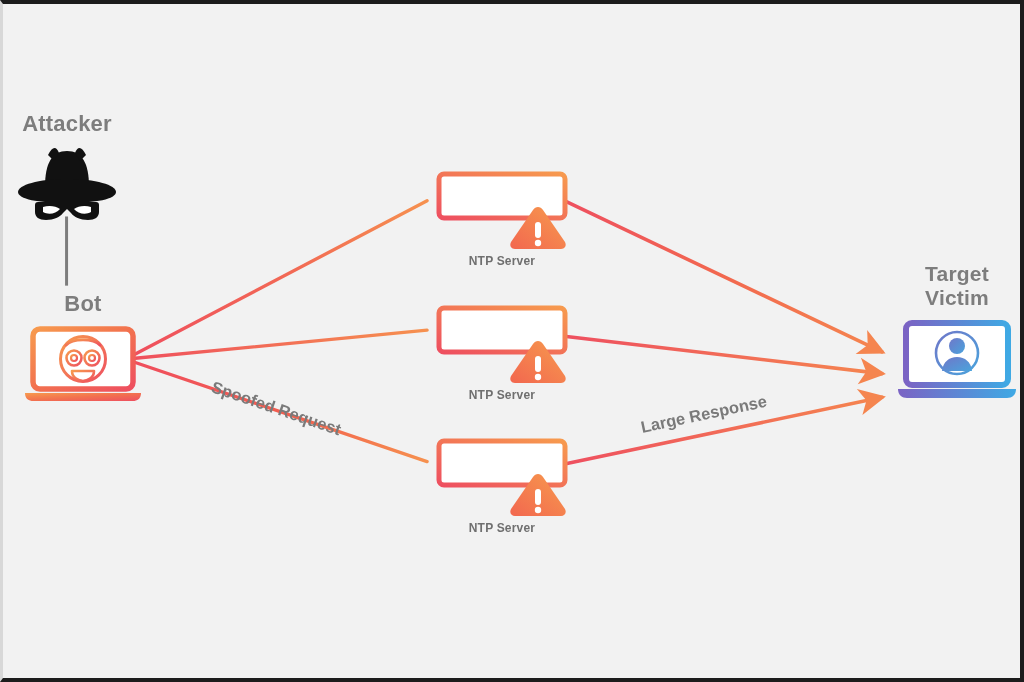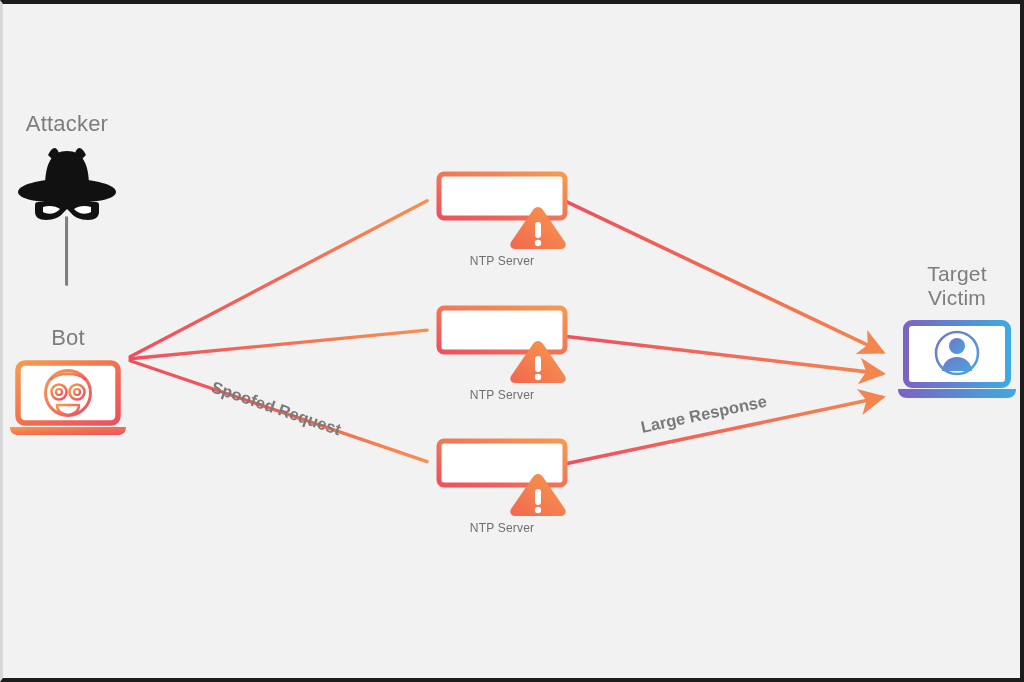--- a/index.html
+++ b/index.html
@@ -33,21 +33,21 @@
     top: 0;
     width: 100%;
     height: 100%;
     overflow: visible;
   }
   .node {
     position: absolute;
   }
   .node-label {
     color: #7d7d7d;
-    font-weight: normal;
+    font-weight: bold;
     text-align: center;
     letter-spacing: 0.2px;
     line-height: 1.12;
     white-space: pre-line;
   }
   .label-attacker { font-size: 22px; }
   .label-bot      { font-size: 22px; }
   .label-victim   { font-size: 21px; }
   .label-ntp      { font-size: 12px; color: #6f6f6f; }
 
@@ -134,21 +134,21 @@
                    C87 74 83 77 76 77 C68 77 62 74 59 70
                    L55 66 L51 70 C48 74 42 77 34 77
                    C27 77 23 74 23 69 L23 62 C23 60 24 59 26 59 Z" fill="#111111"></path>
 
           <path d="M31 64 C37 62 44 63 48 66 C44 71 36 72 31 69 Z" fill="#ffffff"></path>
           <path d="M79 64 C73 62 66 63 62 66 C66 71 74 72 79 69 Z" fill="#ffffff"></path>
         </svg>
       </div>
     </div>
 
-    <div class="node" style="left:1px; top:288px; width:128px;margin-top:34px;">
+    <div class="node" style="left:16px; top:288px; width:128px;">
       <div class="node-label label-bot">Bot</div>
       <div style="width:100%; height:84px; margin-top:4px;">
         <svg viewBox="0 0 122 84" width="122" height="84" style="display:block;margin:0 auto;">
           <defs>
             <linearGradient id="botGrad" x1="0" y1="0" x2="1" y2="1">
               <stop offset="0" stop-color="#f79a4e"></stop>
               <stop offset="0.5" stop-color="#f2714f"></stop>
               <stop offset="1" stop-color="#ee4f60"></stop>
             </linearGradient>
             <linearGradient id="botFace" x1="0" y1="0" x2="1" y2="1">

